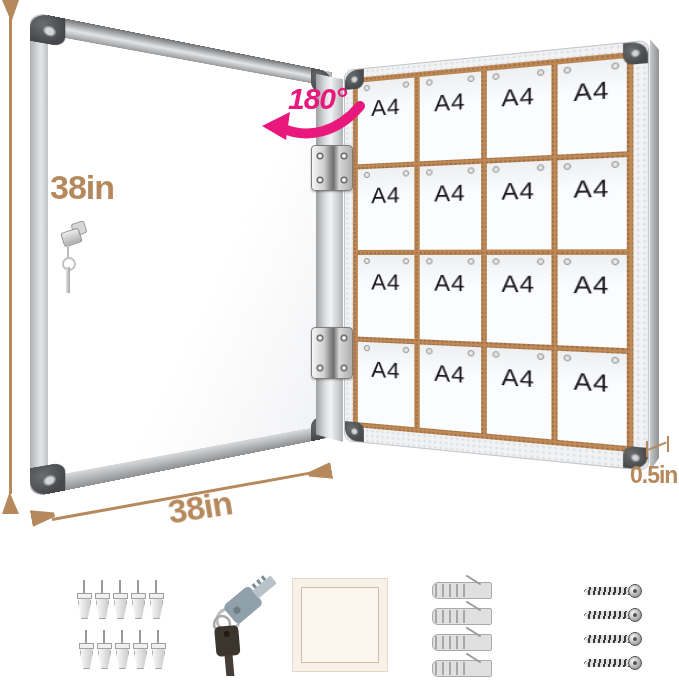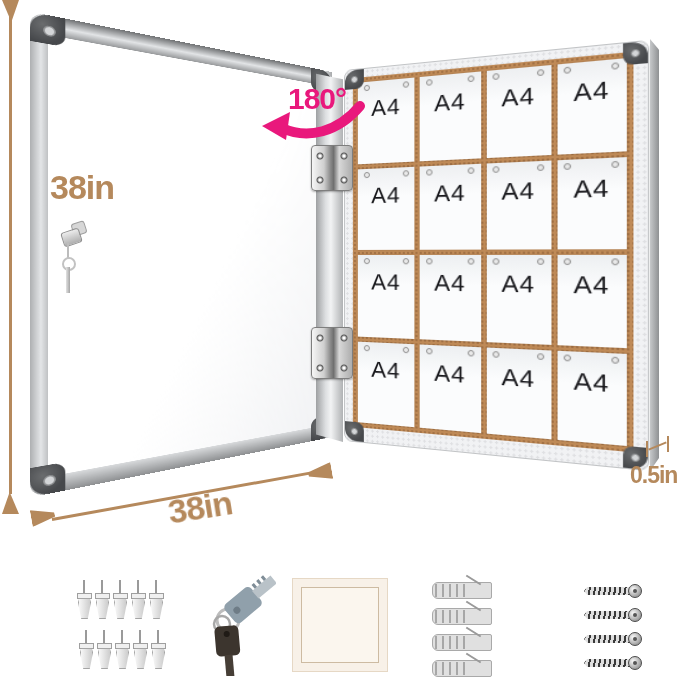--- a/index.html
+++ b/index.html
@@ -26,21 +26,21 @@
   .dim-label{color:var(--dimension);font-weight:bold;letter-spacing:-1px;z-index:7;}
   .label-height{left:50px;top:168px;font-size:34px;}
   .label-width{left:168px;top:488px;font-size:34px;transform:rotate(-9deg);}
   .label-depth{left:630px;top:462px;font-size:23px;}
   .depth-mark{left:646px;top:436px;width:26px;height:24px;z-index:7;}
   .dm-l{left:0;top:5px;width:2px;height:16px;background:var(--dimension);}
   .dm-r{left:21px;top:0;width:2px;height:16px;background:var(--dimension);}
   .dm-diag{left:2px;top:9px;width:19px;height:2px;background:var(--dimension);transform:rotate(-22deg);}
 
   
-  .label-swing{left:288px;top:82px;font-size:30px;font-weight:bold;color:var(--accent);z-index:8;letter-spacing:-1px;}
+  .label-swing{left:288px;top:82px;font-size:30px;font-weight:bold;font-style:italic;color:var(--accent);z-index:8;letter-spacing:-1px;}
   .swing-arrow{left:260px;top:96px;z-index:8;}
 
   
   .door{left:89px;top:72px;width:243px;height:365px;background:var(--frame);
         transform-origin:100% 50%;transform:perspective(350px) rotateY(21deg);
         border-radius:10px;z-index:1;}
   .door-top{left:0;top:0;right:0;height:15px;background:linear-gradient(180deg,#707274 0%,#e2e4e6 55%,#97999b 100%);border-radius:10px 10px 0 0;}
   .door-bottom{left:0;bottom:0;right:0;height:13px;background:linear-gradient(180deg,#d8dadc,#8e9092);border-radius:0 0 10px 10px;}
   .door-left{left:0;top:0;bottom:0;width:11px;background:linear-gradient(90deg,#aeb0b2,#e3e5e7 60%,#c0c2c4);border-radius:10px 0 0 10px;}
   .door-right{right:0;top:0;bottom:0;width:9px;background:linear-gradient(90deg,#d5d7d9,#a9abad);}

